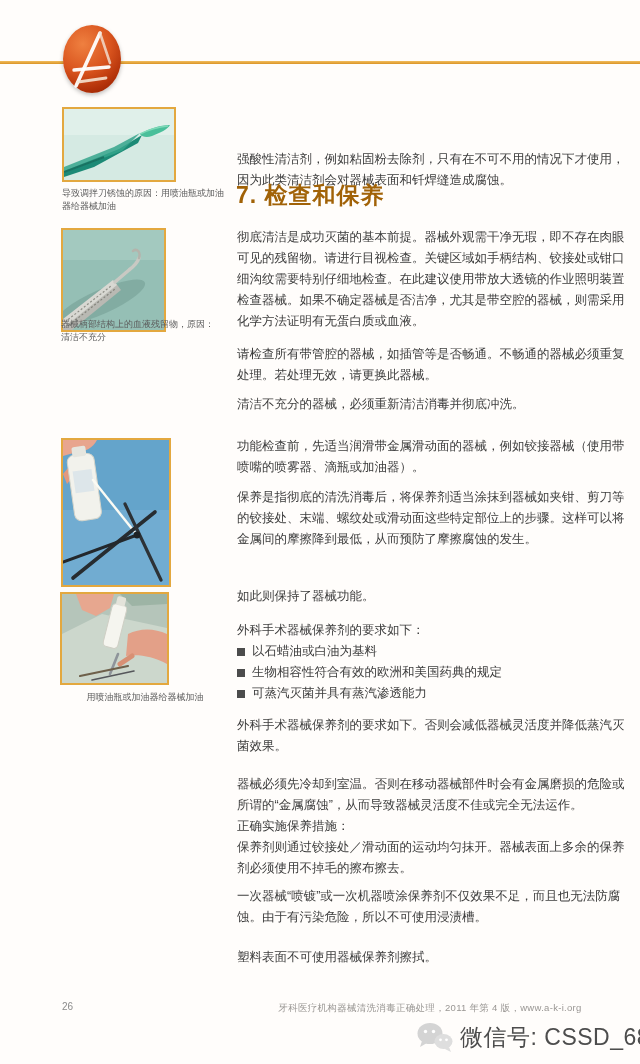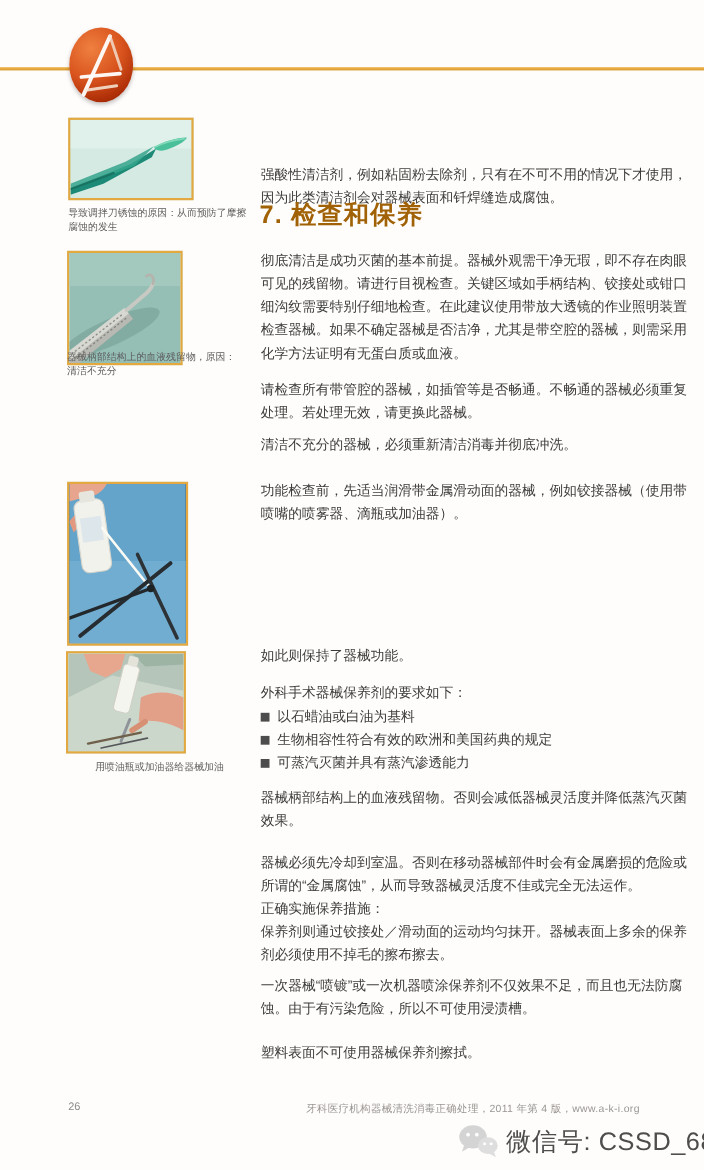--- a/index.html
+++ b/index.html
@@ -56,21 +56,21 @@
     <svg width="110" height="71" viewBox="0 0 110 71">
       <rect x="0" y="0" width="110" height="71" fill="#d5eae3"></rect>
       <rect x="0" y="0" width="110" height="26" fill="#e0f0ea"></rect>
       <path d="M0,62 L55,40 L78,26 L74,34 L30,58 L0,68 Z" fill="#1c8a76"></path>
       <path d="M0,58 L50,38 L76,24 L58,42 L0,64 Z" fill="#35a58c" opacity="0.85"></path>
       <path d="M76,25 C84,20 96,16 106,16 C104,20 96,24 88,27 C83,29 78,28 76,25 Z" fill="#49bf9a"></path>
       <path d="M76,25 C84,21 94,18 104,17" stroke="#7fd9b8" stroke-width="1.5" fill="none"></path>
       <path d="M0,63 L40,48" stroke="#0f5f52" stroke-width="2" fill="none" opacity="0.7"></path>
     </svg>
   </div>
-  <div class="fig-caption" style="left:62px; top:187px;">导致调拌刀锈蚀的原因：从而预防了摩擦腐蚀的发生</div>
+  <div class="fig-caption" style="left:62px; top:187px;">导致调拌刀锈蚀的原因：用喷油瓶或加油器给器械加油</div>
 
   <div class="fig" style="left:61px; top:228px; width:105px; height:104px;">
     <svg width="101" height="100" viewBox="0 0 101 100">
       <rect x="0" y="0" width="101" height="100" fill="#95bfb5"></rect>
       <rect x="0" y="0" width="101" height="30" fill="#a3c9bf"></rect>
       <ellipse cx="38" cy="72" rx="48" ry="12" fill="#6f9a90" opacity="0.5" transform="rotate(-24 38 72)"></ellipse>
       <path d="M-6,96 L52,52 L58,60 L4,104 Z" fill="#b9b9b3"></path>
       <path d="M-4,92 L50,50 L54,55 L0,98 Z" fill="#d8d8d2"></path>
       <path d="M2,92 L48,56" stroke="#8e8e86" stroke-width="1.2" stroke-dasharray="2,2" fill="none"></path>
       <path d="M6,95 L52,59" stroke="#83837b" stroke-width="1.2" stroke-dasharray="2,2" fill="none"></path>
@@ -124,40 +124,41 @@
   <div class="heading">7. 检查和保养</div>
 
   <div class="para" style="top:227px;">彻底清洁是成功灭菌的基本前提。器械外观需干净无瑕，即不存在肉眼可见的残留物。请进行目视检查。关键区域如手柄结构、铰接处或钳口细沟纹需要特别仔细地检查。在此建议使用带放大透镜的作业照明装置检查器械。如果不确定器械是否洁净，尤其是带空腔的器械，则需采用化学方法证明有无蛋白质或血液。</div>
 
   <div class="para" style="top:344px;">请检查所有带管腔的器械，如插管等是否畅通。不畅通的器械必须重复处理。若处理无效，请更换此器械。</div>
 
   <div class="para" style="top:394px;">清洁不充分的器械，必须重新清洁消毒并彻底冲洗。</div>
 
   <div class="para" style="top:436px;font-family:Liberation Serif, serif;">功能检查前，先适当润滑带金属滑动面的器械，例如铰接器械（使用带喷嘴的喷雾器、滴瓶或加油器）。</div>
 
+  <div class="para" style="top:487px;">保养是指彻底的清洗消毒后，将保养剂适当涂抹到器械如夹钳、剪刀等的铰接处、末端、螺纹处或滑动面这些特定部位上的步骤。这样可以将金属间的摩擦降到最低，从而预防了摩擦腐蚀的发生。</div>
 
   <div class="para" style="top:586px;">如此则保持了器械功能。</div>
 
   <div class="para" style="top:620px;">
     <div class="req-title">外科手术器械保养剂的要求如下：</div>
     <div class="req-item">
       <span class="bullet-square"></span>
       <span>以石蜡油或白油为基料</span>
     </div>
     <div class="req-item">
       <span class="bullet-square"></span>
       <span>生物相容性符合有效的欧洲和美国药典的规定</span>
     </div>
     <div class="req-item">
       <span class="bullet-square"></span>
       <span>可蒸汽灭菌并具有蒸汽渗透能力</span>
     </div>
   </div>
 
-  <div class="para" style="top:715px;">器械柄部结构上的血液残留物。否则会减低器械灵活度并降低蒸汽灭菌效果。</div>
+  <div class="para" style="top:715px;">外科手术器械保养剂的要求如下。否则会减低器械灵活度并降低蒸汽灭菌效果。</div>
 
   <div class="para" style="top:774px;">
     <div class="maint-line">器械必须先冷却到室温。否则在移动器械部件时会有金属磨损的危险或所谓的“金属腐蚀”，从而导致器械灵活度不佳或完全无法运作。</div>
     <div class="maint-line">正确实施保养措施：</div>
     <div class="maint-line">保养剂则通过铰接处／滑动面的运动均匀抹开。器械表面上多余的保养剂必须使用不掉毛的擦布擦去。</div>
   </div>
 
   <div class="para" style="top:886px;">一次器械“喷镀”或一次机器喷涂保养剂不仅效果不足，而且也无法防腐蚀。由于有污染危险，所以不可使用浸渍槽。</div>
 
   <div class="para" style="top:947px;">塑料表面不可使用器械保养剂擦拭。</div>

